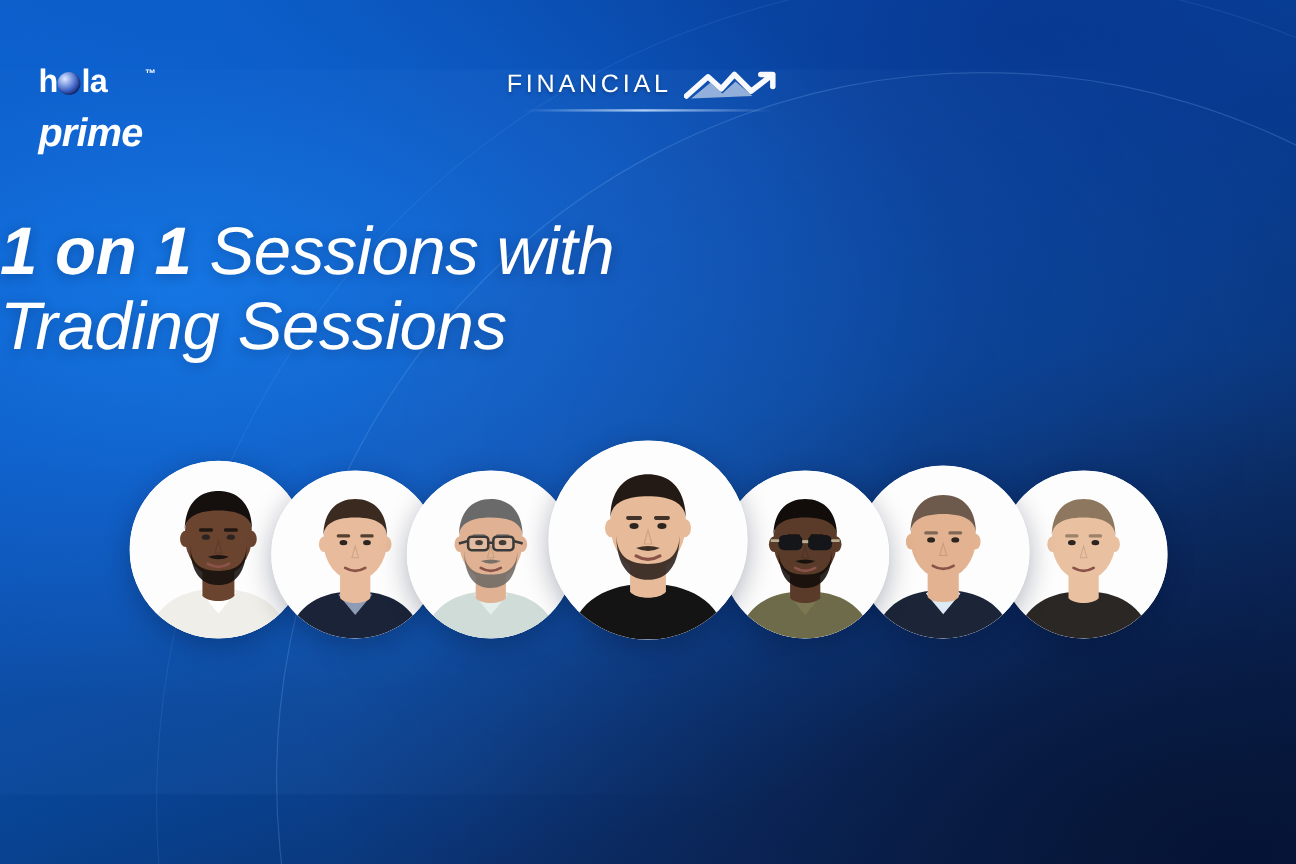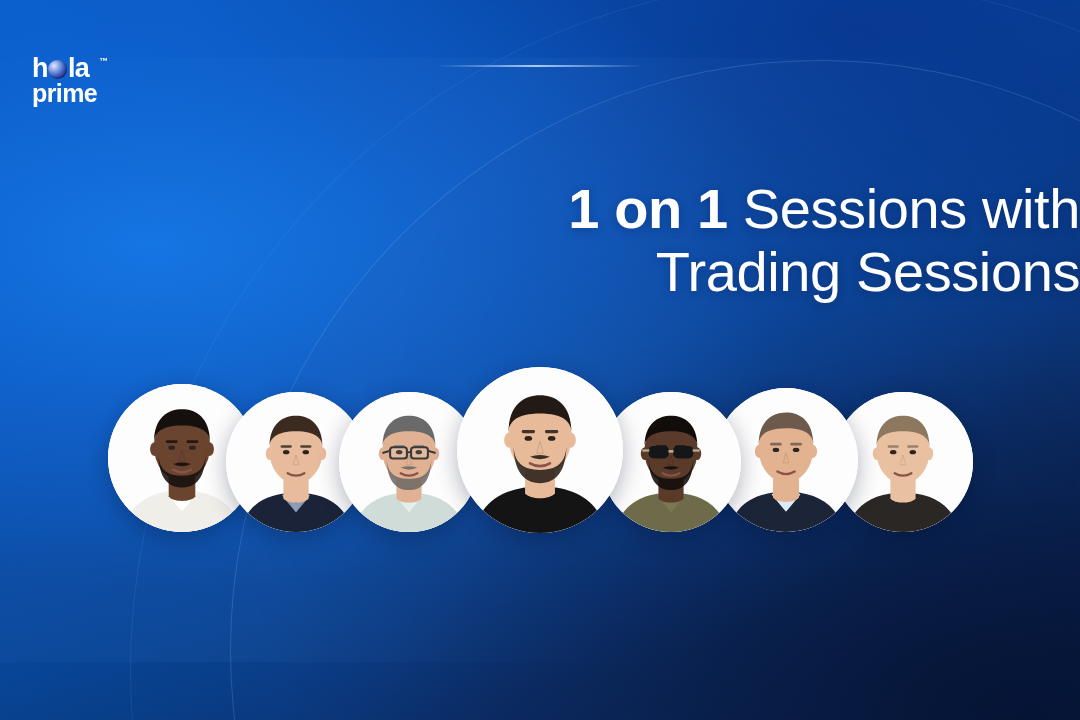--- a/index.html
+++ b/index.html
@@ -56,21 +56,21 @@
   }
 
   
   .logo {
     position:absolute; left:32px; top:56px;
     color:#ffffff; line-height:0.92;
     letter-spacing:-0.5px;
   }
   .logo-row { position:relative; display:block; font-size:27px; font-weight:700; }
   .logo-hola { letter-spacing:-0.6px; }
-  .logo-prime { font-size:25px; font-weight:700; letter-spacing:-0.6px; display:block; margin-top:1px; }
+  .logo-prime { font-size:33px; font-weight:700; letter-spacing:-0.6px; display:block; margin-top:15px;font-style:italic; }
   .logo-o {
     display:inline-block; position:relative;
     width:19px; height:19px; border-radius:50%;
     vertical-align:-2px; margin:0 0.5px;
     background:
       radial-gradient(circle at 32% 30%, #dfe8ff 0%, #8ea8e8 26%, #3d5fbf 55%, #1b3288 78%, #11215e 100%);
     box-shadow:inset -1px -1px 2px rgba(0,0,0,0.35);
   }
   .logo-tm {
     position:absolute; right:-11px; top:1px;
@@ -96,24 +96,25 @@
   .badge-month { font-weight:400; letter-spacing:2.4px; }
   .badge-underline {
     margin:7px auto 0; width:206px; height:1.6px;
     background:linear-gradient(90deg, rgba(255,255,255,0) 0%, rgba(200,225,255,0.85) 48%, rgba(255,255,255,0) 100%);
   }
   .peak-icon { display:block; }
 
   
   .headline {
     position:absolute; left:0; right:0; top:178px;
-    text-align:right; color:#ffffff;
+    text-align:left; color:#ffffff;
     font-size:56px; line-height:1.12;
     font-weight:400; letter-spacing:-0.4px;
     text-shadow:0 2px 10px rgba(0,18,55,0.28);
+    font-style:italic;
   }
   .headline b { font-weight:700; }
   .headline .l2 { display:block; }
 
   
   .coach-row { position:absolute; left:0; top:0; width:1080px; height:720px; pointer-events:none; }
   .coach {
     position:absolute;
     border-radius:50%;
     background:#fdfdfd;
@@ -134,20 +135,28 @@
   <div class="vignette"></div>
 
   <div class="logo">
     <span class="logo-row">
       <span class="logo-hola">h</span><span class="logo-o"></span><span class="logo-hola">la</span><span class="logo-tm">™</span>
     </span>
     <span class="logo-prime">prime</span>
   </div>
 
   <div class="badge">
+    <div class="badge-line1">
+      <span>FINANCIAL</span>
+      <svg class="peak-icon" width="88" height="26" viewBox="0 0 88 26" aria-hidden="true">
+        <path d="M2 22 L20 6 L31 16 L42 4 L56 18 L70 7" fill="none" stroke="#ffffff" stroke-width="4.6" stroke-linecap="round" stroke-linejoin="round" opacity="0.97"></path>
+        <path d="M64 4 L74 4 L74 14" fill="none" stroke="#ffffff" stroke-width="4.6" stroke-linecap="round" stroke-linejoin="round" opacity="0.97"></path>
+        <path d="M6 24 L22 11 L32 20 L43 10 L57 22" fill="#ffffff" opacity="0.55"></path>
+      </svg>
+    </div>
     <div class="badge-underline"></div>
   </div>
 
   <div class="headline">
     <span class="l1"><b>1 on 1</b><span> Sessions with</span></span>
     <span class="l2">Trading Sessions</span>
   </div>
 
   <div class="coach-row">
       <div class="coach" style="left: 108px; top: 384px; width: 148px; height: 148px; z-index: 7;">

